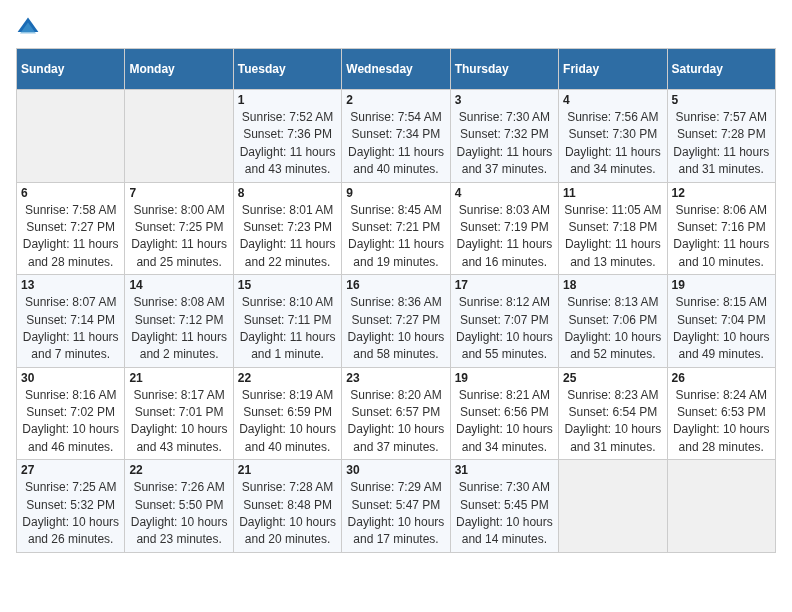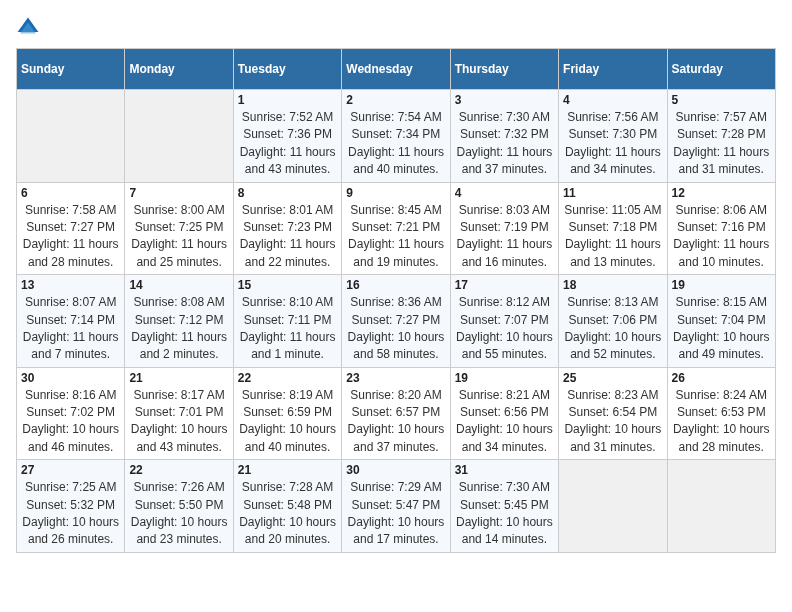--- a/index.html
+++ b/index.html
@@ -358,21 +358,21 @@
         <div class="cell-content">
           <span>Sunrise: 7:26 AM</span><br>
           <span>Sunset: 5:50 PM</span><br>
           <span>Daylight: 10 hours and 23 minutes.</span>
         </div>
       </td>
         <td>
         <span class="day-num">21</span>
         <div class="cell-content">
           <span>Sunrise: 7:28 AM</span><br>
-          <span>Sunset: 5:48 PM</span><br>
+          <span>Sunset: 8:48 PM</span><br>
           <span>Daylight: 10 hours and 20 minutes.</span>
         </div>
       </td>
         <td>
         <span class="day-num">30</span>
         <div class="cell-content">
           <span>Sunrise: 7:29 AM</span><br>
           <span>Sunset: 5:47 PM</span><br>
           <span>Daylight: 10 hours and 17 minutes.</span>
         </div>

